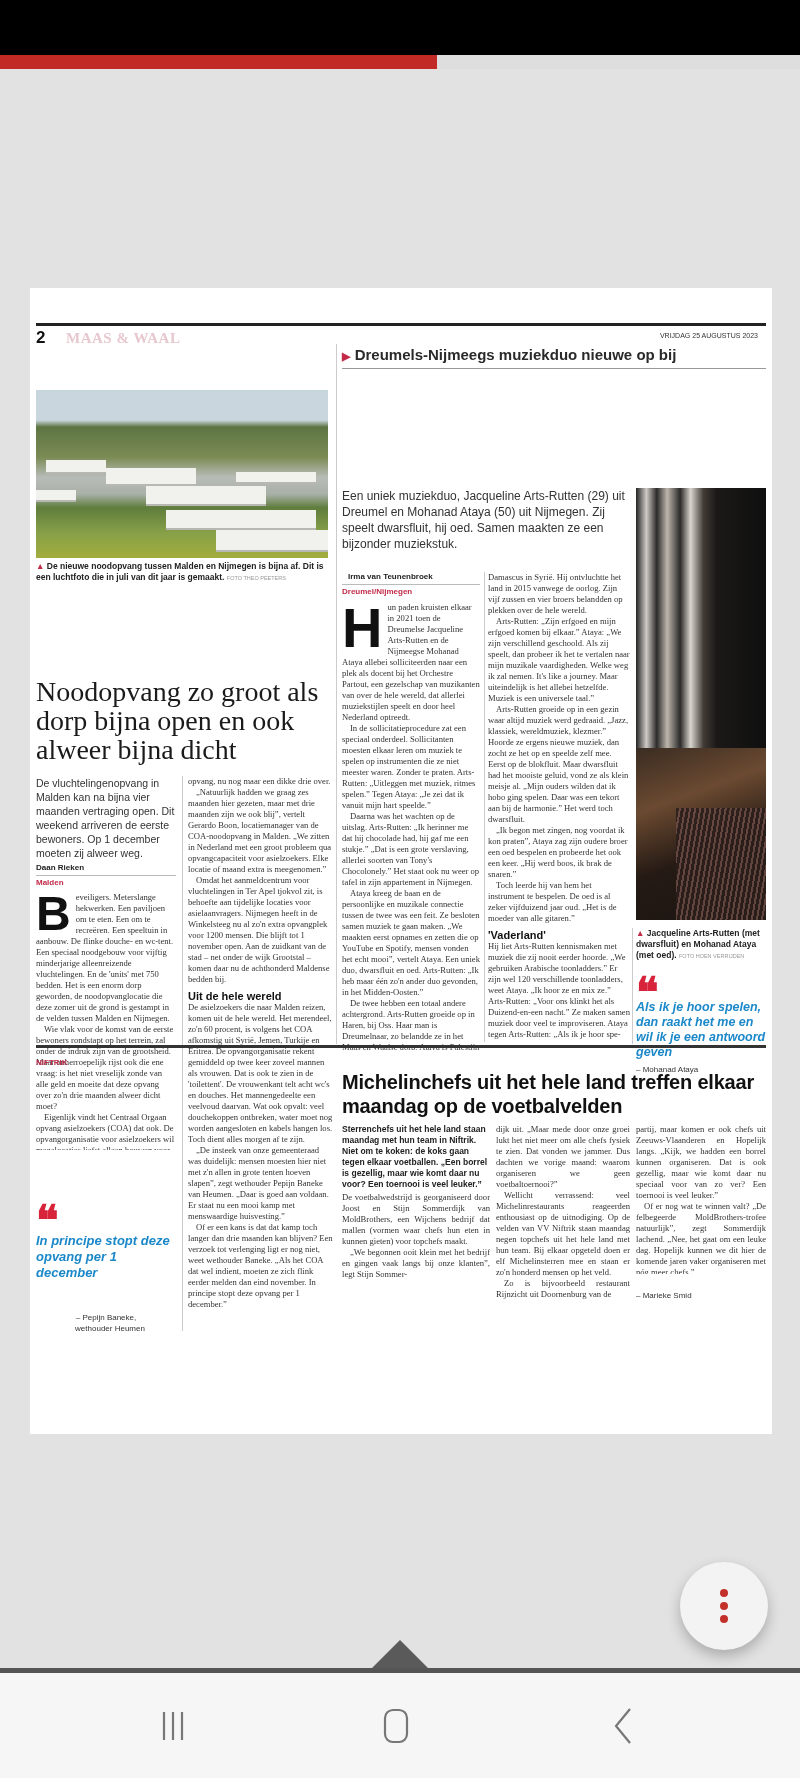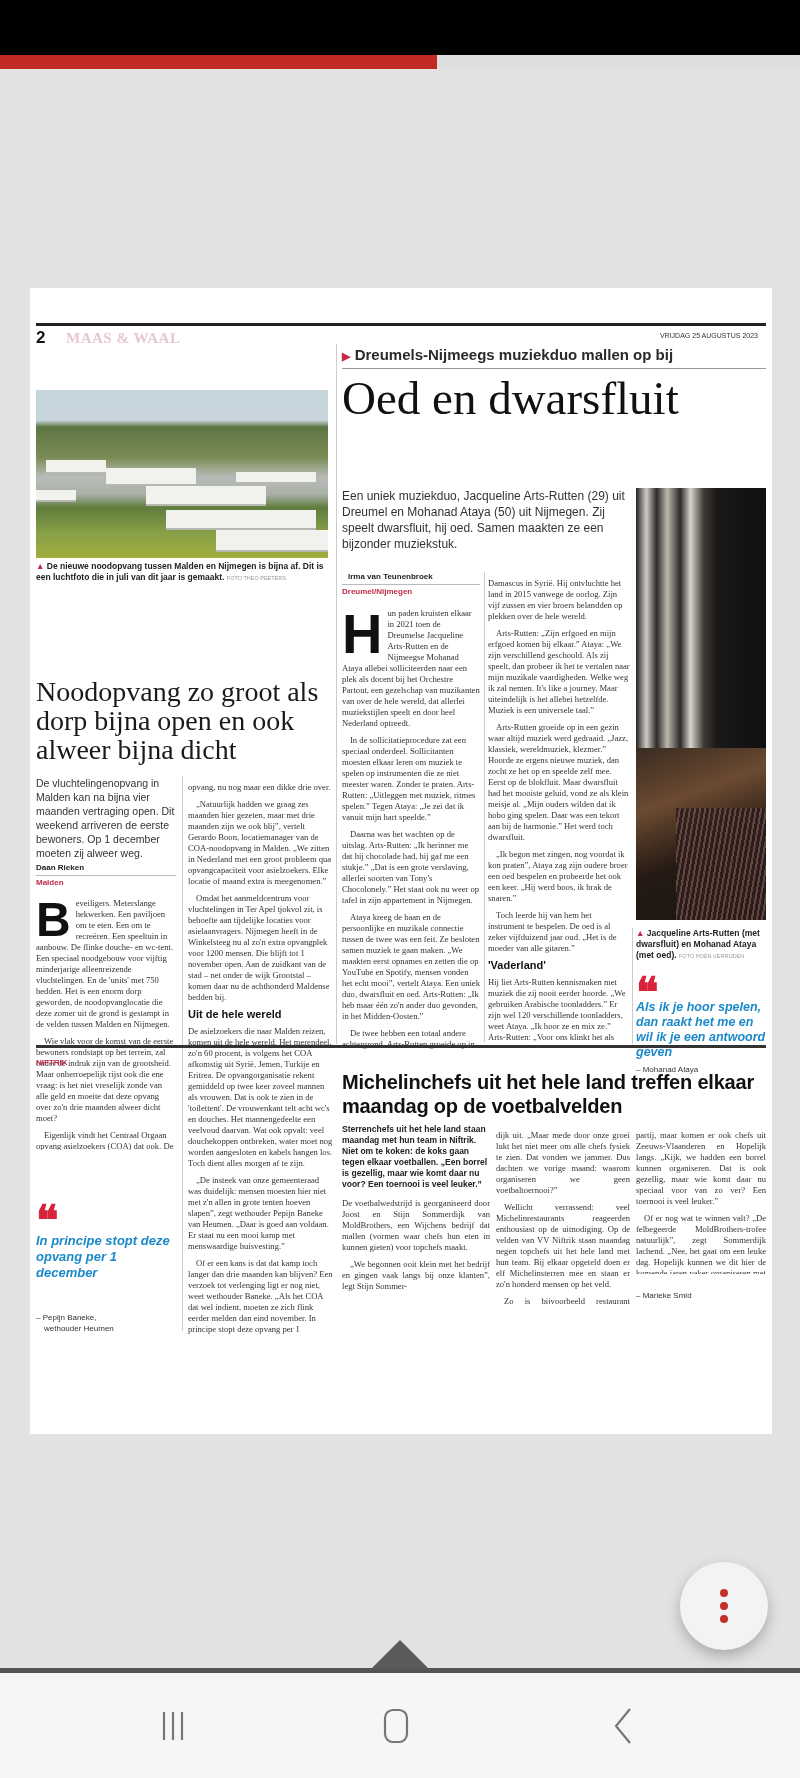--- a/index.html
+++ b/index.html
@@ -16,28 +16,28 @@
   .photo1 .b { position: absolute; background: #f1f1ee; border-bottom: 2px solid #b8b8b2; }
   .cap { position: absolute; font-family: "Liberation Sans", sans-serif; font-weight: bold; font-size: 8.5px; line-height: 11px; color: #222; }
   .cap .tri { color: #c22a48; }
   .credit { font-weight: normal; font-size: 5.5px; color: #999; }
   .h1 { position: absolute; left: 6px; top: 389px; width: 300px; font-family: "Liberation Serif", serif; font-size: 28px; line-height: 29px; color: #1a1a1a; }
   .intro { position: absolute; font-family: "Liberation Sans", sans-serif; font-size: 10.5px; line-height: 14px; color: #333; }
   .byline { position: absolute; font-family: "Liberation Sans", sans-serif; font-weight: bold; font-size: 8px; color: #222; }
   .place { position: absolute; font-family: "Liberation Sans", sans-serif; font-weight: bold; font-size: 8px; color: #c22a48; }
   .rule { position: absolute; height: 1px; background: #bbb; }
   .col { position: absolute; font-family: "Liberation Serif", serif; font-size: 8.6px; line-height: 11px; color: #333; text-align: left; overflow: hidden; }
-  .col p { text-indent: 8px; margin-top: 6px; }
+  .col p { text-indent: 8px; }
   .col p.first { text-indent: 0; }
   .col h4 { font-family: "Liberation Sans", sans-serif; font-weight: bold; font-size: 11px; margin-top: 6px; color: #111; }
   .dropcap { float: left; font-family: "Liberation Sans", sans-serif; font-weight: bold; font-size: 48px; line-height: 40px; margin: 2px 5px 0 0; color: #111; }
   .vsep { position: absolute; width: 1px; background: #ccc; }
   .quote-mark { position: absolute; font-family: "Liberation Sans", sans-serif; font-weight: bold; font-size: 42px; line-height: 30px; color: #d8243b; }
   .quote { position: absolute; font-family: "Liberation Sans", sans-serif; font-weight: bold; font-size: 13px; line-height: 16px; color: #1b88c9; font-style: italic; }
-  .quote-by { position: absolute; font-family: "Liberation Sans", sans-serif; font-size: 8px; line-height: 11px; color: #333; }
+  .quote-by { position: absolute; font-family: "Liberation Sans", sans-serif; font-size: 8px; line-height: 11px; color: #333; text-align: center; }
   .kicker { position: absolute; left: 312px; top: 58px; font-family: "Liberation Sans", sans-serif; font-weight: bold; font-size: 15px; color: #2a2a2a; }
   .kicker .tri { color: #c22a48; font-size: 11px; }
   .kickrule { position: absolute; left: 312px; top: 80px; width: 424px; height: 1px; background: #999; }
   .h2 { position: absolute; left: 312px; top: 84px; font-family: "Liberation Serif", serif; font-size: 47px; line-height: 52px; color: #111; }
   .photo2 { position: absolute; left: 606px; top: 200px; width: 130px; height: 432px; background: linear-gradient(90deg,#222 0%,#cfcac5 8%,#2c2b2a 16%,#bdb6ac 24%,#2b2a29 34%,#d9d4ce 42%,#413a35 52%,#1b1918 62%,#0f0f0f 100%); overflow: hidden; }
   .photo2 .lower { position: absolute; left: 0; top: 260px; width: 130px; height: 172px; background: linear-gradient(160deg,#3a2c22 0%,#6b4a31 30%,#251a14 60%,#1a1512 100%); }
   .photo2 .radiator { position: absolute; left: 40px; top: 320px; width: 90px; height: 112px; background: repeating-linear-gradient(100deg,#2b1e1b 0 3px,#6a4a44 3px 5px); opacity: .9; }
   .sep-thick { position: absolute; left: 6px; top: 757px; width: 730px; height: 3px; background: #333; }
   .niftrik { position: absolute; left: 6px; top: 770px; font-family: "Liberation Sans", sans-serif; font-weight: bold; font-size: 8px; color: #c22a48; }
   .h3 { position: absolute; left: 6px; top: 782px; width: 730px; font-family: "Liberation Sans", sans-serif; font-weight: bold; font-size: 20px; line-height: 24px; color: #111; letter-spacing: -0.2px; }
@@ -104,24 +104,23 @@
     <h4>Uit de hele wereld</h4>
     <p class="first">De asielzoekers die naar Malden reizen, komen uit de hele wereld. Het merendeel, zo'n 60 procent, is volgens het COA afkomstig uit Syrië, Jemen, Turkije en Eritrea. De opvangorganisatie rekent gemiddeld op twee keer zoveel mannen als vrouwen. Dat is ook te zien in de 'toilettent'. De vrouwenkant telt acht wc's en douches. Het mannengedeelte een veelvoud daarvan. Wat ook opvalt: veel douchekoppen ontbreken, water moet nog worden aangesloten en kabels hangen los. Toch dient alles morgen af te zijn.</p>
     <p>„De insteek van onze gemeenteraad was duidelijk: mensen moesten hier niet met z'n allen in grote tenten hoeven slapen”, zegt wethouder Pepijn Baneke van Heumen. „Daar is goed aan voldaan. Er staat nu een mooi kamp met menswaardige huisvesting.”</p>
     <p>Of er een kans is dat dat kamp toch langer dan drie maanden kan blijven? Een verzoek tot verlenging ligt er nog niet, weet wethouder Baneke. „Als het COA dat wel indient, moeten ze zich flink eerder melden dan eind november. In principe stopt deze opvang per 1 december.”</p>
   </div>
 
   <div class="vsep" style="left:306px;top:56px;height:700px;"></div>
 
   <div class="kicker">
     <span class="tri">▶</span>
-    <span>Dreumels-Nijmeegs muziekduo mallen op bij</span>
+    <span>Dreumels-Nijmeegs muziekduo nieuwe op bij</span>
   </div>
   <div class="kickrule"></div>
-  <div class="h2">Oed en dwarsfluit</div>
   <div class="intro" style="left:312px;top:200px;width:284px;font-size:12px;line-height:16px;">Een uniek muziekduo, Jacqueline Arts-Rutten (29) uit Dreumel en Mohanad Ataya (50) uit Nijmegen. Zij speelt dwarsfluit, hij oed. Samen maakten ze een bijzonder muziekstuk.</div>
   <div class="byline" style="left:318px;top:284px;">Irma van Teunenbroek</div>
   <div class="rule" style="left:312px;top:296px;width:138px;"></div>
   <div class="place" style="left:312px;top:299px;">Dreumel/Nijmegen</div>
 
   <div class="col" style="left:312px;top:314px;width:138px;height:448px;">
     <p class="first"><span class="dropcap" style="font-size:56px;line-height:48px;">H</span><span>un paden kruisten elkaar in 2021 toen de Dreumelse Jacqueline Arts-Rutten en de Nijmeegse Mohanad Ataya allebei solliciteerden naar een plek als docent bij het Orchestre Partout, een gezelschap van muzikanten van over de hele wereld, dat allerlei muziekstijlen speelt en door heel Nederland optreedt.</span></p>
     <p>In de sollicitatieprocedure zat een speciaal onderdeel. Sollicitanten moesten elkaar leren om muziek te spelen op instrumenten die ze niet meester waren. Zonder te praten. Arts-Rutten: „Uitleggen met muziek, ritmes spelen.” Tegen Ataya: „Je zei dat ik vanuit mijn hart speelde.”</p>
     <p>Daarna was het wachten op de uitslag. Arts-Rutten: „Ik herinner me dat hij chocolade had, hij gaf me een stukje.” „Dat is een grote verslaving, allerlei soorten van Tony's Chocolonely.” Het staat ook nu weer op tafel in zijn appartement in Nijmegen.</p>
     <p>Ataya kreeg de baan en de persoonlijke en muzikale connectie tussen de twee was een feit. Ze besloten samen muziek te gaan maken. „We maakten eerst opnames en zetten die op YouTube en Spotify, mensen vonden het echt mooi”, vertelt Ataya. Een uniek duo, dwarsfluit en oed. Arts-Rutten: „Ik heb maar één zo'n ander duo gevonden, in het Midden-Oosten.”</p>

